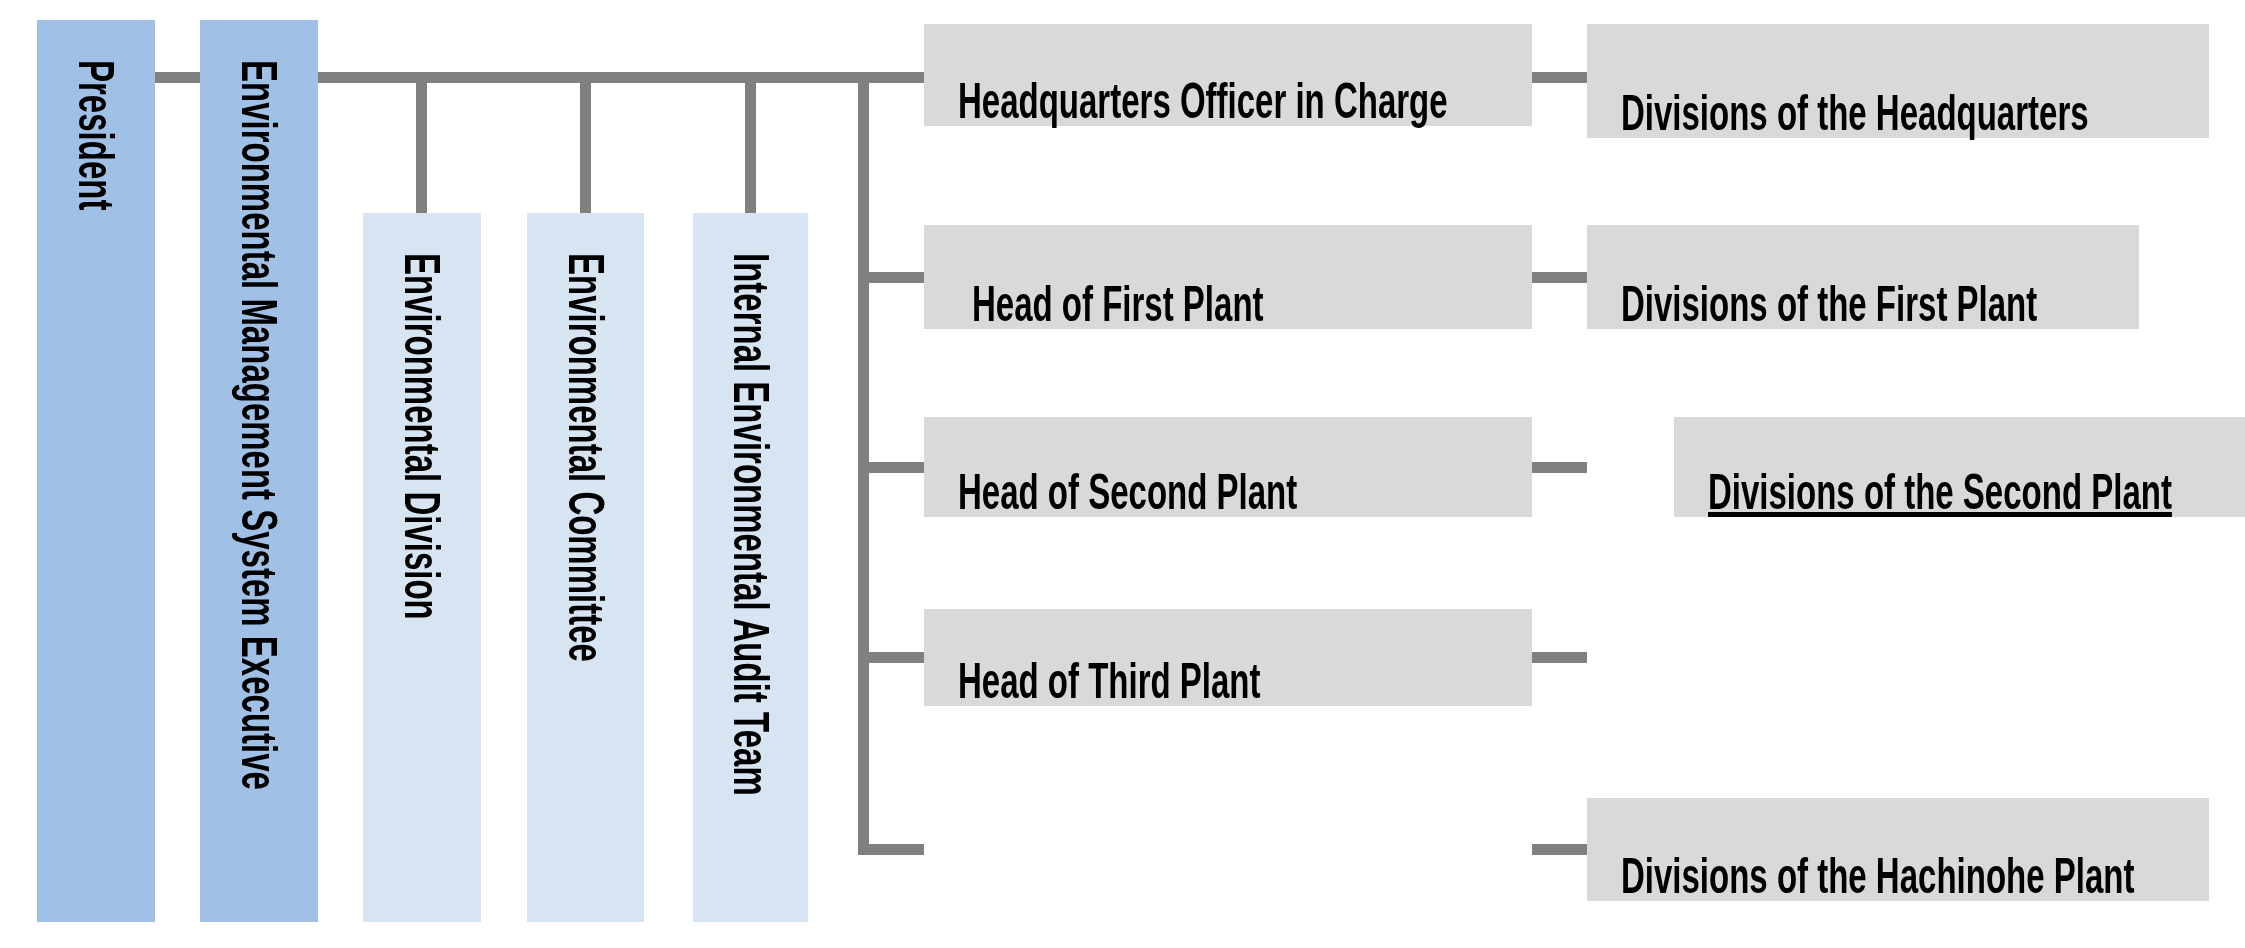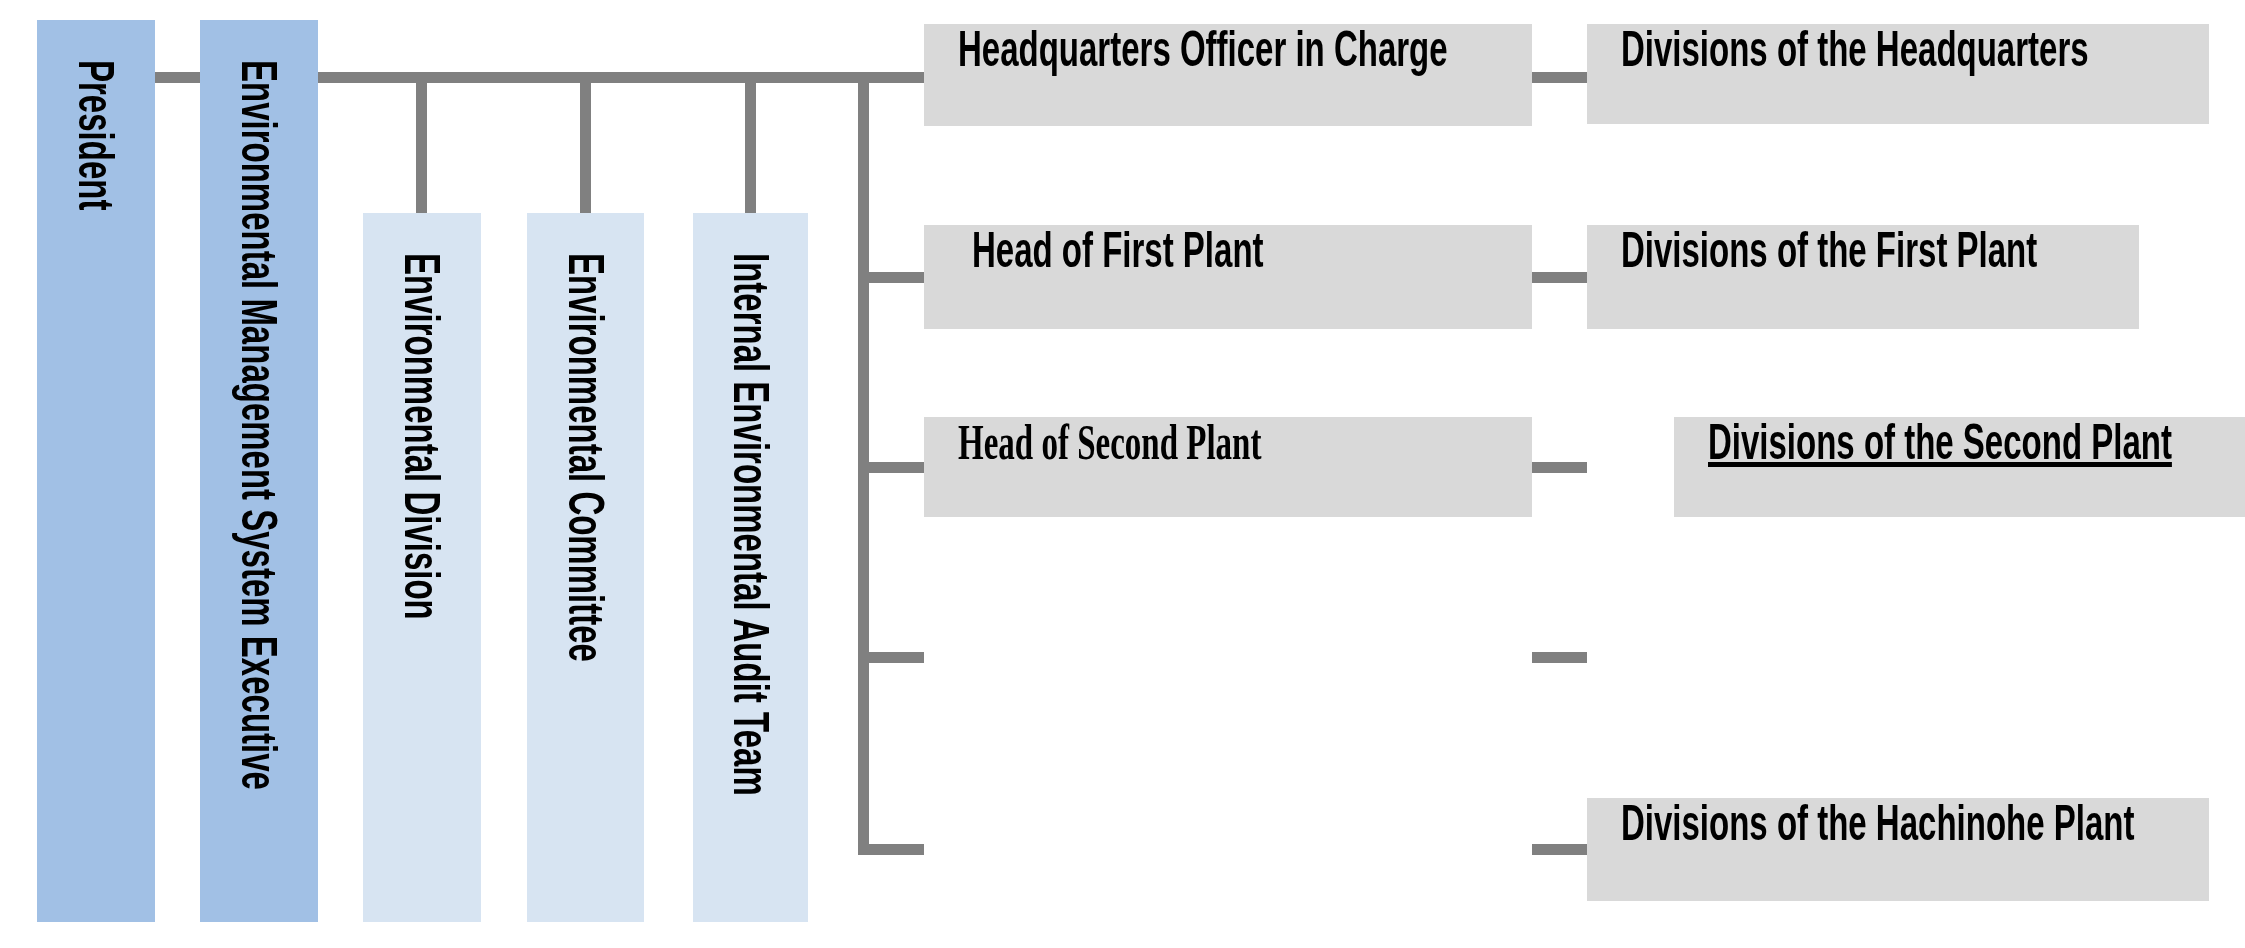--- a/index.html
+++ b/index.html
@@ -33,21 +33,21 @@
     line-height: 1.0;
     white-space: nowrap;
     transform: scaleY(0.66);
     transform-origin: center top;
   }
   .blue-primary  { background: var(--primary-blue, #a1c0e5); }
   .blue-light    { background: var(--light-blue, #d7e4f2); }
   .gray          { background: var(--gray-box, #d9d9d9); }
   .hbox {
     display: flex;
-    align-items: flex-start;
+    align-items: flex-end;
     padding-left: 34px;
   }
   .hbox .htext {
     font-weight: bold;
     font-size: 50px;
     line-height: 1.0;
     white-space: nowrap;
     transform: scaleX(0.66);
     transform-origin: left center;
   }
@@ -92,36 +92,39 @@
     <span class="vtext">Environmental Committee</span>
   </div>
 
   <div class="box vbox blue-light" style="left:693px; top:213px; width:115px; height:709px;">
     <span class="vtext">Internal Environmental Audit Team</span>
   </div>
 
   <div class="box hbox gray" style="left:924px; top:24px; width:608px; height:102px;">
     <span class="htext">Headquarters Officer in Charge</span>
   </div>
-  <div class="box hbox gray" style="left:1587px; top:24px; width:622px; height:100px;">
+  <div class="box hbox gray" style="left:1587px; top:24px; width:622px; height:114px;">
     <span class="htext">Divisions of the Headquarters</span>
   </div>
 
   <div class="box hbox gray" style="left:924px; top:225px; width:608px; height:104px;padding-left:48px;">
     <span class="htext">Head of First Plant</span>
   </div>
   <div class="box hbox gray" style="left:1587px; top:225px; width:552px; height:104px;">
     <span class="htext">Divisions of the First Plant</span>
   </div>
 
-  <div class="box hbox gray" style="left:924px; top:417px; width:608px; height:100px;font-family:Liberation Serif, serif;">
+  <div class="box hbox gray" style="left:924px; top:417px; width:608px; height:100px;">
     <span class="htext">Head of Second Plant</span>
   </div>
   <div class="box hbox gray" style="left:1674px; top:417px; width:622px; height:100px;text-decoration:underline;">
     <span class="htext">Divisions of the Second Plant</span>
   </div>
 
+  <div class="box hbox gray" style="left:924px; top:609px; width:608px; height:97px;">
+    <span class="htext">Head of Third Plant</span>
+  </div>
 
   <div class="box hbox gray" style="left:1587px; top:798px; width:622px; height:103px;">
     <span class="htext">Divisions of the Hachinohe Plant</span>
   </div>
 
 </div>
 
 </body></html>

